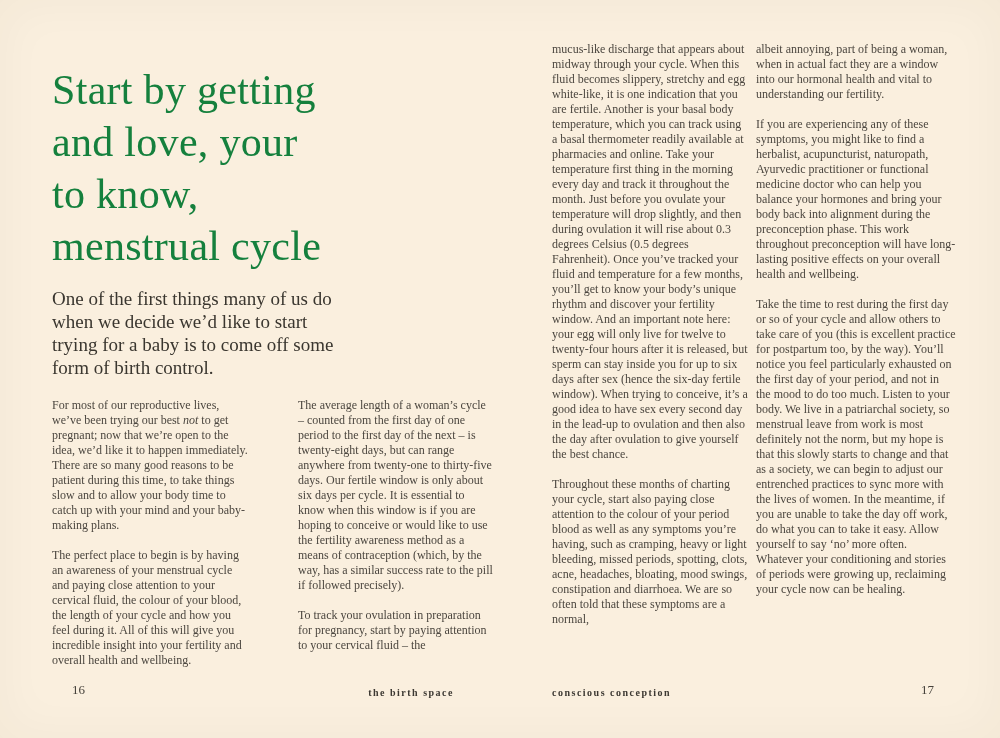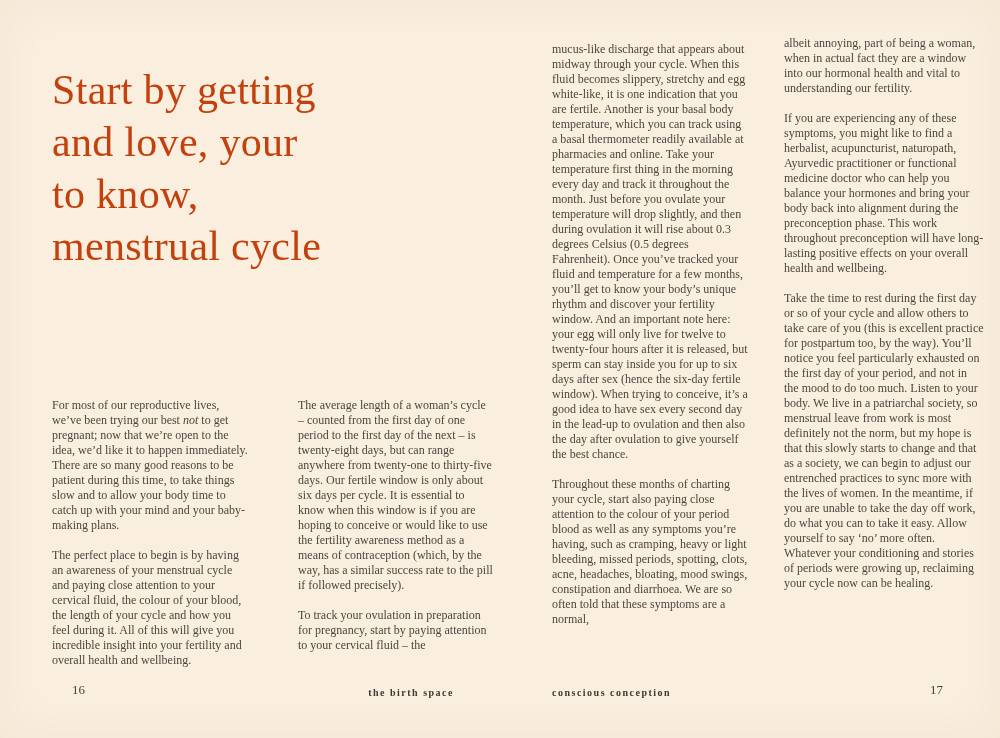--- a/index.html
+++ b/index.html
@@ -12,21 +12,21 @@
     font-family: "Liberation Serif", serif;
     box-shadow: inset 0 0 50px rgba(60,40,20,0.04);
   }
   .spread { position: absolute; inset: 0; }
 
   
   .chapter-heading {
     position: absolute;
     left: 52px;
     top: 36px;
-    color: #c2410c;
+    color: #15803d;
     font-size: 42px;
     line-height: 52px;
     letter-spacing: 0.3px;
     font-weight: 400;
   }
 
   
   .intro {
     position: absolute;
     left: 52px;
@@ -43,33 +43,33 @@
     width: 196px;
     color: #4b463f;
     font-size: 12px;
     line-height: 15px;
   }
   .col p { margin: 0 0 15px 0; }
   .col p:last-child { margin-bottom: 0; }
   #col-left-1 { left: 52px;  top: 398px; }
   #col-left-2 { left: 258px; top: 398px; margin-left: 40px; }
   #col-right-1 { left: 552px; top: 42px; }
-  #col-right-2 { left: 756px; top: 36px; width: 200px; margin-left: 28px; }
+  #col-right-2 { left: 756px; top: 42px; width: 200px; }
   .em { font-style: italic; }
 
   
   .page-number {
     position: absolute;
     top: 682px;
     color: #45413a;
     font-size: 13px;
     margin-left: 20px;
   }
   #page-number-left  { left: 52px; }
-  #page-number-right { right: 57px; text-align: right; }
+  #page-number-right { right: 66px; text-align: right; }
   .running-title {
     position: absolute;
     top: 687px;
     color: #3c3832;
     font-size: 10px;
     font-weight: 700;
     letter-spacing: 1.5px;
   }
   #running-title-left  { right: 546px; }
   #running-title-right { left: 552px; }
@@ -79,20 +79,21 @@
 
 <div class="spread">
 
   <h1 class="chapter-heading">
     <div>Start by getting</div>
     <div>and love, your</div>
     <div>to know,</div>
     <div>menstrual cycle</div>
   </h1>
 
+  <div class="intro">One of the first things many of us do when we decide we’d like to start trying for a baby is to come off some form of birth control.</div>
 
   <div class="col" id="col-left-1">
     <p><span>For most of our reproductive lives, we’ve been trying our best </span><span class="em">not</span><span> to get pregnant; now that we’re open to the idea, we’d like it to happen immediately. There are so many good reasons to be patient during this time, to take things slow and to allow your body time to catch up with your mind and your baby-making plans.</span></p>
     <p>The perfect place to begin is by having an awareness of your menstrual cycle and paying close attention to your cervical fluid, the colour of your blood, the length of your cycle and how you feel during it. All of this will give you incredible insight into your fertility and overall health and wellbeing.</p>
   </div>
 
   <div class="col" id="col-left-2">
     <p>The average length of a woman’s cycle – counted from the first day of one period to the first day of the next – is twenty-eight days, but can range anywhere from twenty-one to thirty-five days. Our fertile window is only about six days per cycle. It is essential to know when this window is if you are hoping to conceive or would like to use the fertility awareness method as a means of contraception (which, by the way, has a similar success rate to the pill if followed precisely).</p>
     <p>To track your ovulation in preparation for pregnancy, start by paying attention to your cervical fluid – the</p>
   </div>

